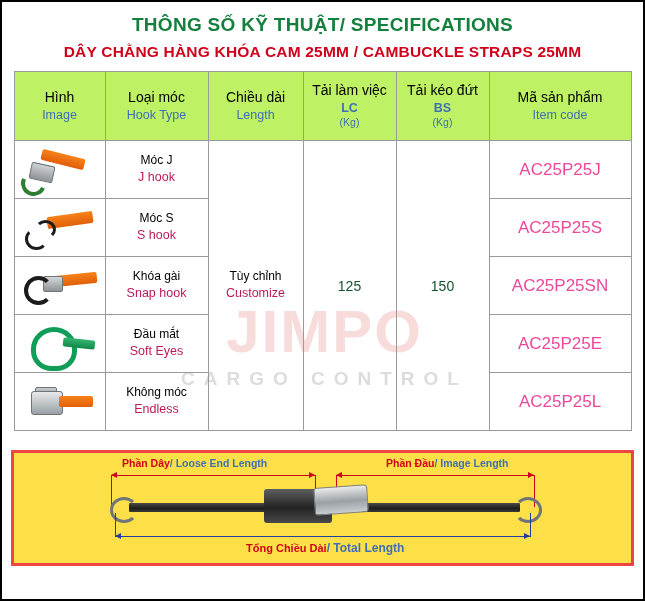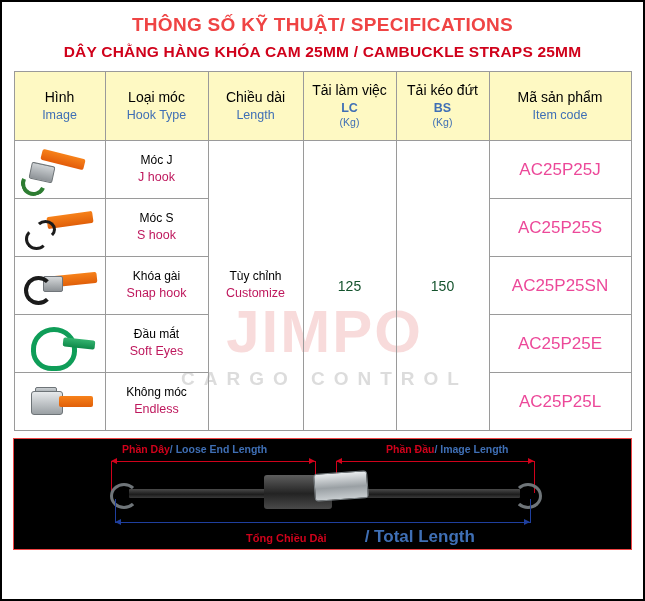--- a/index.html
+++ b/index.html
@@ -51,21 +51,21 @@
   
   .title-block {
     position: relative;
     z-index: 2;
     text-align: center;
     padding-top: 12px;
   }
   .title-main {
     font-size: 19px;
     font-weight: bold;
-    color: #ef4444;
+    color: #15803d;
     letter-spacing: 0.3px;
   }
   .title-sub {
     font-size: 15.5px;
     font-weight: bold;
     color: #d0021b;
     margin-top: 7px;
     letter-spacing: 0.2px;
   }
   
@@ -78,21 +78,21 @@
     table-layout: fixed;
     background: transparent;
   }
   table.spec td, table.spec th {
     border: 1px solid #9a9a9a;
     text-align: center;
     vertical-align: middle;
     padding: 0;
   }
   thead td {
-    background: #fef9c3;
+    background: #bef264;
     height: 68px;
   }
   .h-vi {
     font-size: 14px;
     color: #000;
     font-weight: normal;
     display: block;
     line-height: 1.25;
   }
   .h-en {
@@ -250,35 +250,35 @@
     position: absolute; left: 42px; top: 20px;
     width: 34px; height: 11px;
     background: linear-gradient(180deg, #f7821a 0%, #e05f09 100%);
     border-radius: 2px;
   }
 
   
   .diagram {
     position: relative;
     z-index: 2;
-    margin: 7px auto 0 auto;
+    margin: 19px auto 0 auto;
     width: 617px;
     height: 110px;
-    border: 1px solid #ef4444;
-    background: #000000;
+    border: 3px solid #ef4444;
+    background: #fde047;
   }
   .dim-label {
     position: absolute;
     font-size: 10.5px;
     white-space: nowrap;
   }
   .dim-label .vi { color: #d0021b; font-weight: bold; }
   .dim-label .en { color: #3f6fb5; font-weight: bold; }
   .dim-total .vi { color: #d0021b; font-weight: bold; font-size: 11px;}
-  .dim-total .en { color: #3f6fb5; font-weight: bold; font-size: 17px; padding-left: 38px;}
+  .dim-total .en { color: #3f6fb5; font-weight: bold; font-size: 12px;}
   .arrow-red, .arrow-blue {
     position: absolute;
     height: 1px;
   }
   .arrow-red { background: #d0021b; }
   .arrow-blue { background: #1f3f9e; }
   .tick-red {
     position: absolute;
     width: 1px;
     background: #d0021b;

